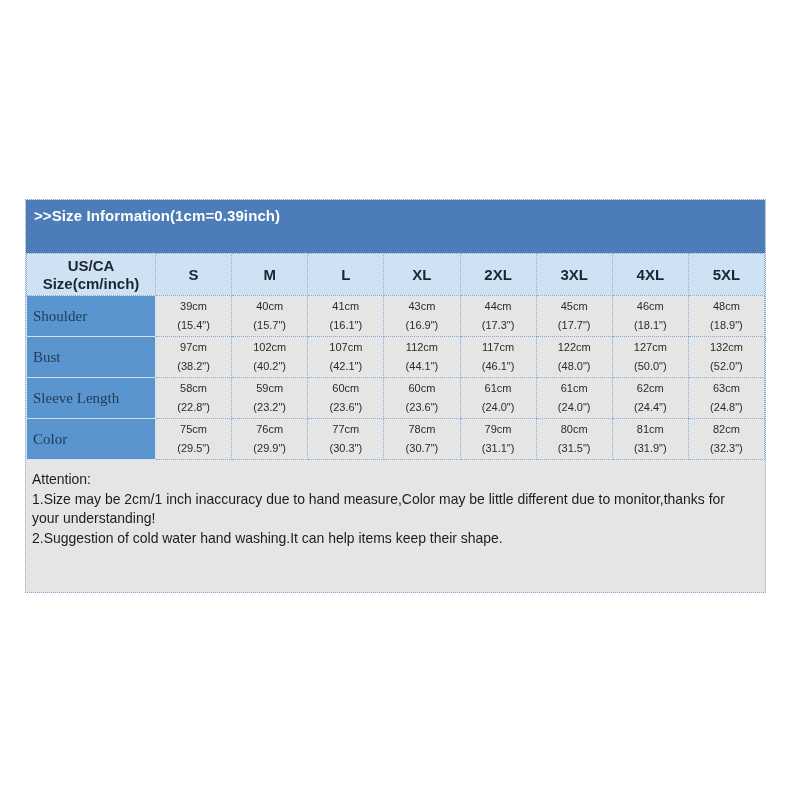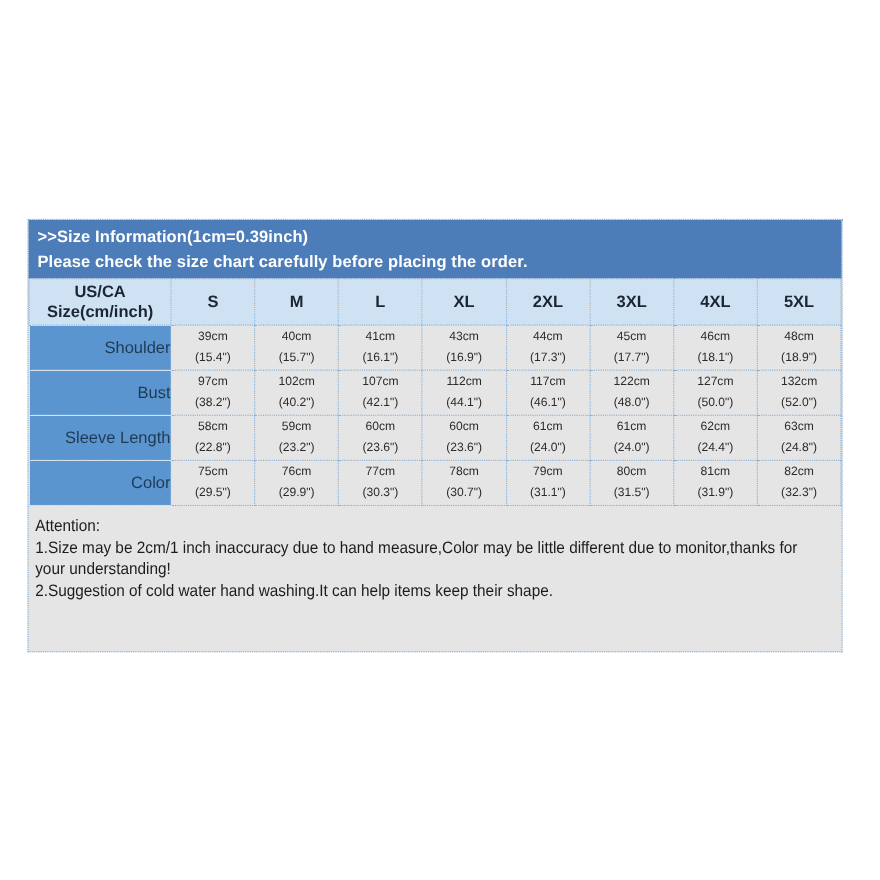--- a/index.html
+++ b/index.html
@@ -38,41 +38,40 @@
   thead th{
     background:var(--header-bg);color:var(--text-dark);
     font-size:15px;font-weight:bold;
   }
   tr.hdr-main{height:42px;}
   tr.hdr-sub{height:21px;}
   tr.body-row{height:41px;}
   th.corner div{line-height:18px;}
   tbody th.row-label{
     background:var(--label-col-bg);color:var(--label-text);
-    font-weight:normal;font-size:15px;text-align:right;
-    padding-left:6px;border-color:var(--border-light);
+    font-weight:normal;font-size:15px;text-align:left;
+    padding-left:6px;border-color:var(--border-light);font-family:Liberation Serif, serif;
   }
   td.measure{font-size:11px;line-height:19px;color:var(--cell-text);}
   td.region{font-size:15px;font-weight:bold;color:var(--text-dark);}
   .attention{
     box-sizing:border-box;height:96px;padding:9px 6px 0 6px;
     font-size:15px;color:#1c1c1c;
   }
   .attention .line{
     line-height:19.5px;white-space:nowrap;
     transform:scaleX(0.93);transform-origin:0 50%;
   }
 </style>
 </head>
 <body>
 
 <div class="sheet">
   <div class="banner">
     <div>&gt;&gt;Size Information(1cm=0.39inch)</div>
-    <div>Please check the size chart carefully before placing the order.</div>
   </div>
 
   <table>
     <colgroup>
       <col class="label-col">
       <col>
         <col>
         <col>
         <col>
         <col>

